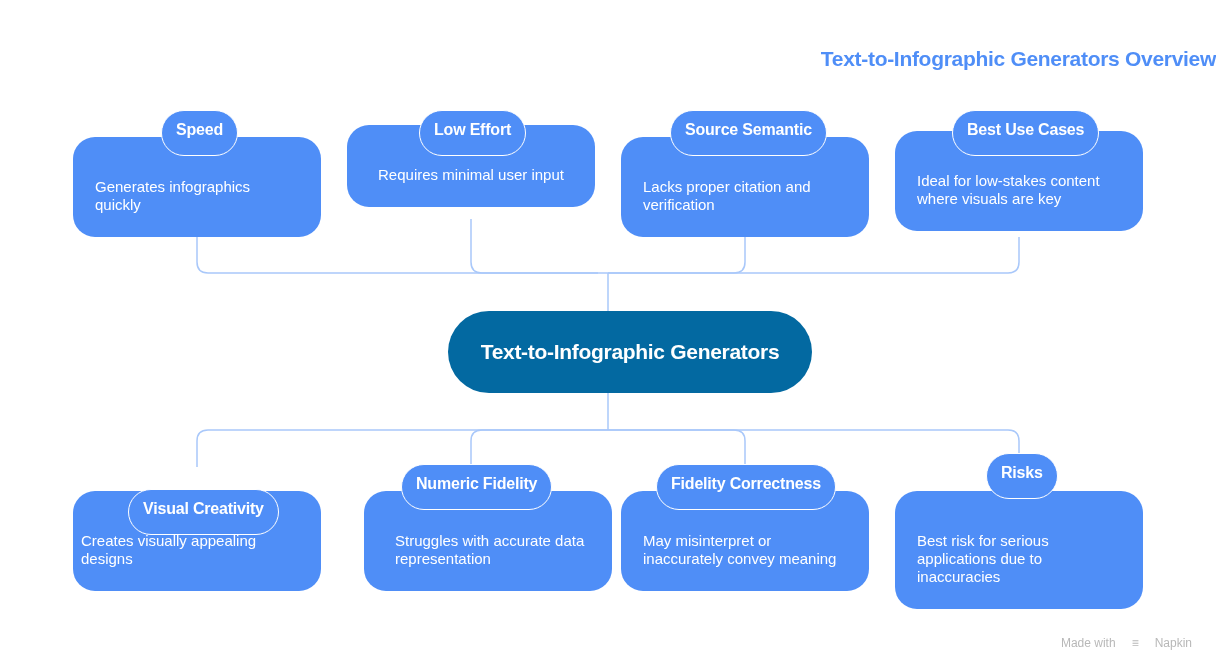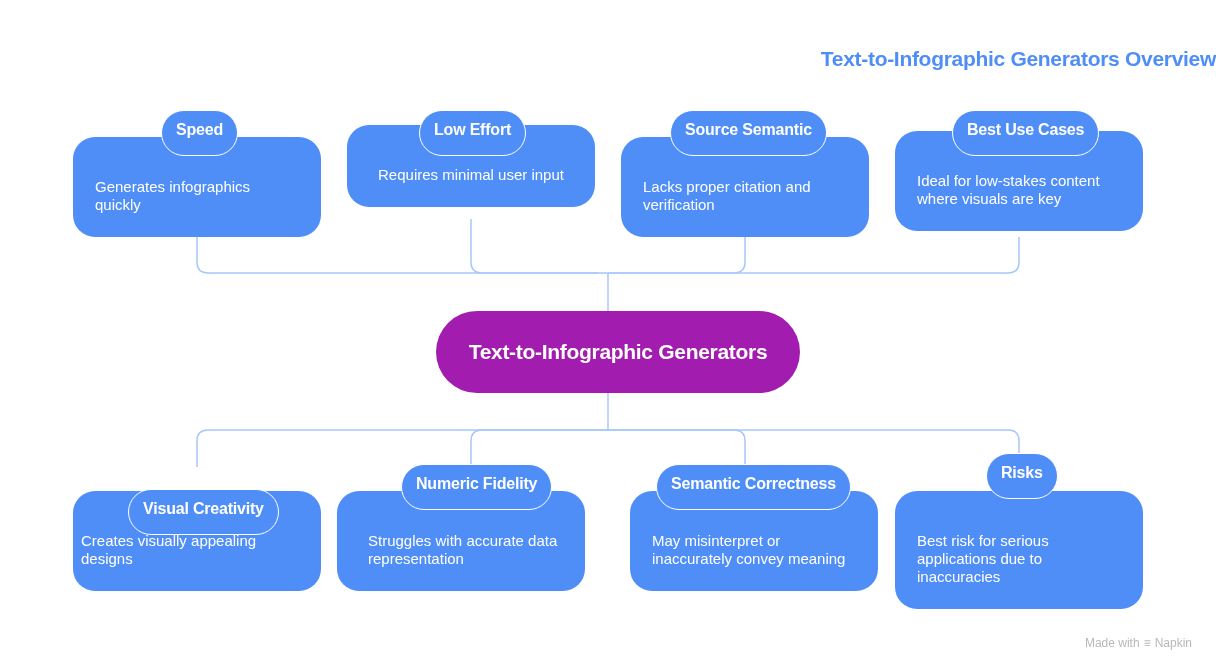--- a/index.html
+++ b/index.html
@@ -10,26 +10,26 @@
     svg.connectors { position: absolute; left: 0; top: 0; }
     .box { position: absolute; width: 248px; background: #4f8ef7; border-radius: 22px;
            color: #ffffff; box-sizing: border-box; display: flex; align-items: center;
            justify-content: center; text-align: left; font-size: 15px; line-height: 18px;
            padding: 30px 22px 12px 22px; }
     .pill { position: absolute; background: #4f8ef7; border: 1.5px solid #ffffff;
             border-radius: 24px; color: #ffffff; font-weight: bold; font-size: 16px;
             height: 46px; box-sizing: border-box; display: flex; align-items: flex-start;
             justify-content: center; padding: 10px 14px 0 14px; white-space: nowrap;
             letter-spacing: -0.2px; }
-    .center { position: absolute; left: 436px; top: 311px; width: 364px; height: 82px;
-              background: #a21caf; border-radius: 41px; color: #ffffff; font-weight: bold;
+    .center { position: absolute; left: 448px; top: 311px; width: 364px; height: 82px;
+              background: #0369a1; border-radius: 41px; color: #ffffff; font-weight: bold;
               font-size: 21px; display: flex; align-items: center; justify-content: center;
               letter-spacing: -0.3px; }
     .footer { position: absolute; right: 24px; top: 636px; font-size: 12px; color: #b8b8b8;
-              display: flex; align-items: center; gap: 4px; }
+              display: flex; align-items: center; gap: 16px; }
     .footer .logo { font-size: 12px; color: #b8b8b8; }
   </style>
 </head>
 <body>
 
 <div class="title">Text-to-Infographic Generators Overview</div>
 
 <svg class="connectors" width="1216" height="670">
   <g fill="none" stroke="#a9c8fa" stroke-width="1.5">
 
@@ -67,29 +67,29 @@
 </div>
 <div class="pill" style="left:952px; top:110px;text-align:center;">Best Use Cases</div>
 
 <div class="center">Text-to-Infographic Generators</div>
 
 <div class="box" style="left:73px; top:491px; height:100px;padding-left:8px;">
   <span>Creates visually appealing designs</span>
 </div>
 <div class="pill" style="left:128px; top:489px;">Visual Creativity</div>
 
-<div class="box" style="left:337px; top:491px; height:100px;padding-left:31px;">
+<div class="box" style="left:364px; top:491px; height:100px;padding-left:31px;">
   <span>Struggles with accurate data representation</span>
 </div>
 <div class="pill" style="left:401px; top:464px;">Numeric Fidelity</div>
 
-<div class="box" style="left:621px; top:491px; height:100px;margin-left:9px;">
+<div class="box" style="left:621px; top:491px; height:100px;">
   <span>May misinterpret or inaccurately convey meaning</span>
 </div>
-<div class="pill" style="left:656px; top:464px;">Semantic Correctness</div>
+<div class="pill" style="left:656px; top:464px;">Fidelity Correctness</div>
 
 <div class="box" style="left:895px; top:491px; height:118px;">
   <span>Best risk for serious applications due to inaccuracies</span>
 </div>
 <div class="pill" style="left:986px; top:453px;">Risks</div>
 
 <div class="footer">
   <span>Made with</span>
   <span class="logo">≡</span>
   <span>Napkin</span>

